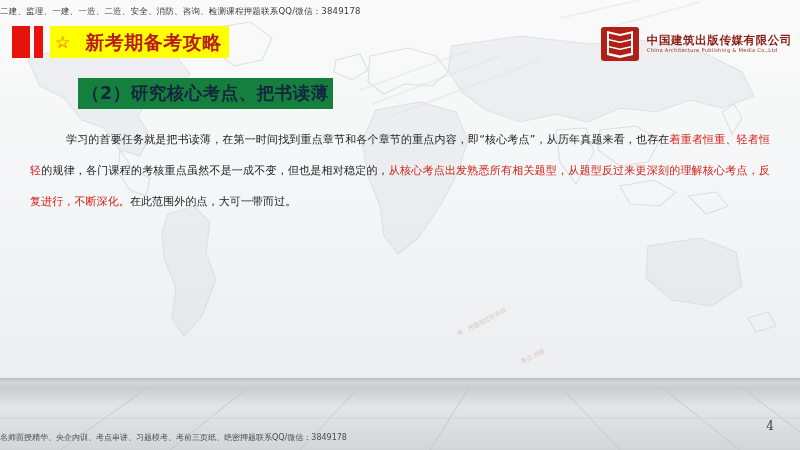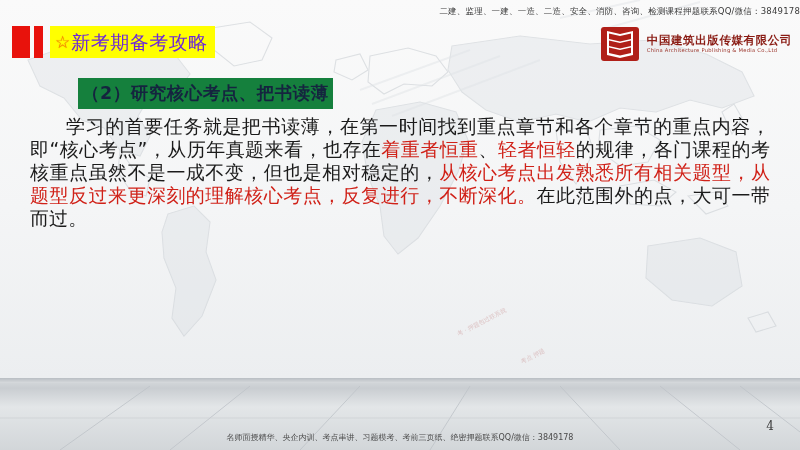--- a/index.html
+++ b/index.html
@@ -55,21 +55,21 @@
     left: 0; right: 0; top: 0;
     height: 5px;
     background: linear-gradient(180deg, #b9bec3, #d7dadd);
   }
   .bg-floor svg { position: absolute; left: 0; top: 0; width: 100%; height: 100%; }
 
   
   .top-contact {
     position: absolute;
     left: 0; right: 0; top: 6px;
-    text-align: right;
+    text-align: left;
     font-size: 8.5px;
     color: #3a3a3a;
     letter-spacing: 0.2px;
     white-space: nowrap;
   }
 
   
   .title-row {
     position: absolute;
     left: 12px; top: 26px;
@@ -96,25 +96,26 @@
   }
   .title-star {
     color: #ff8a00;
     font-size: 17px;
     line-height: 1;
     margin-right: 1px;
     text-shadow: 0 0 1px #d96a00;
   }
   .title-text {
     font-family: "DejaVu Sans", "Liberation Sans", sans-serif;
-    font-weight: normal;
+    font-weight: bold;
     font-size: 19px;
-    color: #6d28d9;
+    color: #b91c1c;
     letter-spacing: 0.5px;
     line-height: 1;
+    margin-left: 14px;
   }
 
   
   .logo {
     position: absolute;
     right: 8px; top: 24px;
     display: flex;
     align-items: center;
   }
   .logo-mark {
@@ -162,37 +163,37 @@
     color: #15243f;
     font-size: 17.5px;
     font-weight: bold;
     line-height: 1.6;
     padding: 1px 4px 2px 4px;
     letter-spacing: 0.5px;
     white-space: nowrap;
   }
 
   .para {
-    margin-top: 6px;
-    font-size: 19px;
-    line-height: 23px;
+    margin-top: 15px;
+    font-size: 11px;
+    line-height: 31px;
     color: #1b1b1b;
     letter-spacing: 0.1px;
     text-align: justify;
     text-indent: 36px;
   }
   .para .rd { color: #d02118; }
   .para .bk { color: #1b1b1b; }
   .para .allred { color: #d02118; }
 
   
   .footer-contact {
     position: absolute;
     left: 0; right: 0; bottom: 7px;
-    text-align: center;
+    text-align: left;
     font-size: 8px;
     color: #4a4a4a;
     white-space: nowrap;
   }
   .page-num {
     position: absolute;
     right: 26px; bottom: 17px;
     font-size: 12px;
     color: #3c3c3c;
     font-family: "DejaVu Serif", "Liberation Serif", serif;

